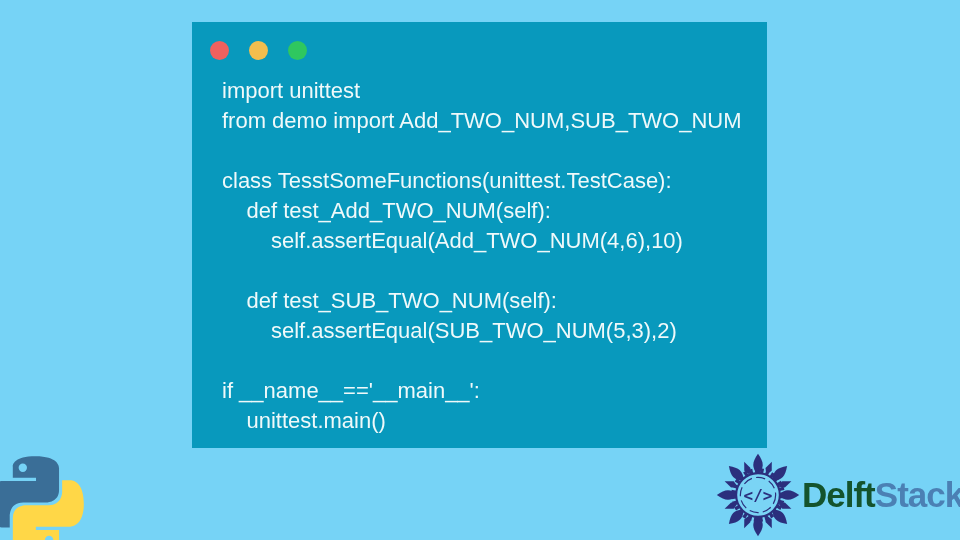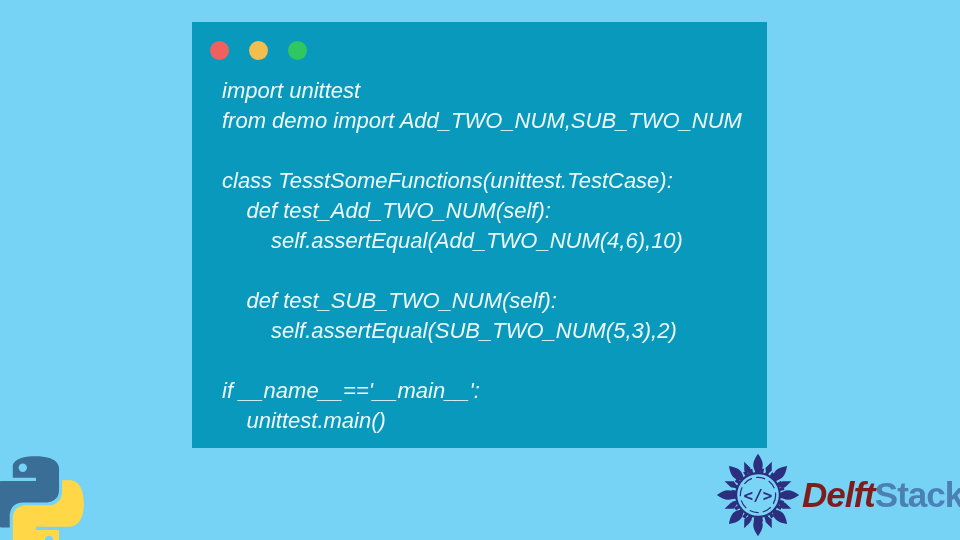--- a/index.html
+++ b/index.html
@@ -11,21 +11,20 @@
     background: #76D3F6;
     font-family: "Liberation Sans", sans-serif;
   }
   .code-card {
     position: absolute;
     left: 192px;
     top: 22px;
     width: 575px;
     height: 426px;
     background: #0899BD;
-    font-style: italic;
   }
   .dots {
     display: flex;
     gap: 20px;
     margin: 19px 0 0 18px;
   }
   .dot {
     width: 19px;
     height: 19px;
     border-radius: 50%;
@@ -53,21 +52,21 @@
     align-items: center;
   }
   .delft-badge { width: 84px; height: 84px; }
   .delft-wordmark {
     font-size: 35px;
     font-weight: bold;
     letter-spacing: -1px;
     margin-left: 2px;
     white-space: nowrap;
   }
-  .delft-part1 { color: #7f1d1d; font-style: italic; }
+  .delft-part1 { color: #14532d; }
   .delft-part2 { color: #4B80B4; }
 </style>
 </head>
 <body>
 
 <div class="stage">
 
   <div class="code-card">
     <div class="dots">
       <div class="dot" style="background: rgb(240, 97, 94);"></div>

